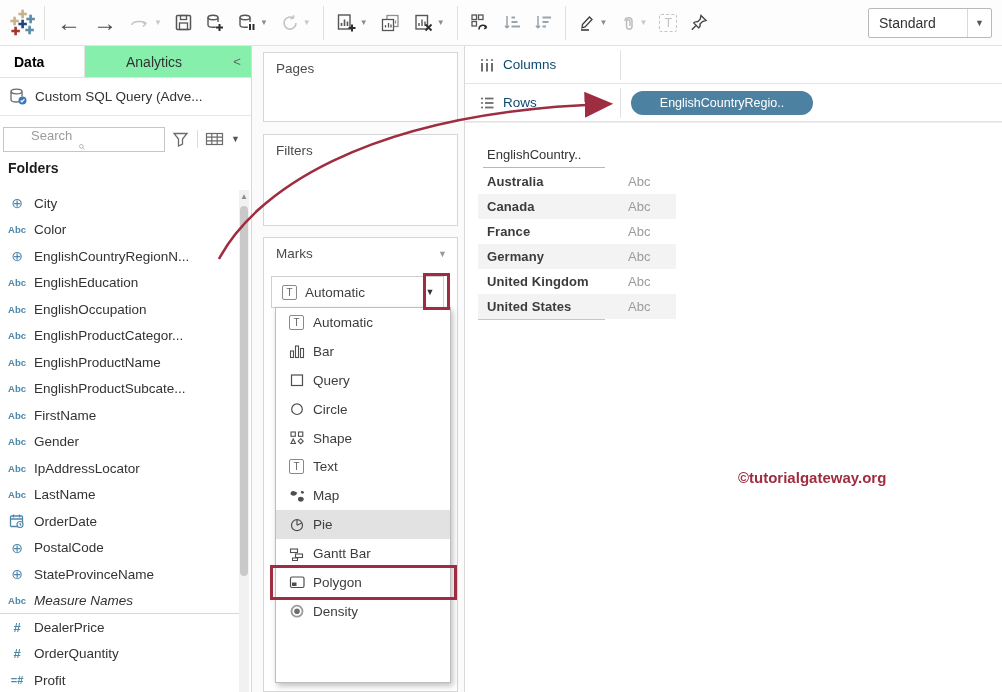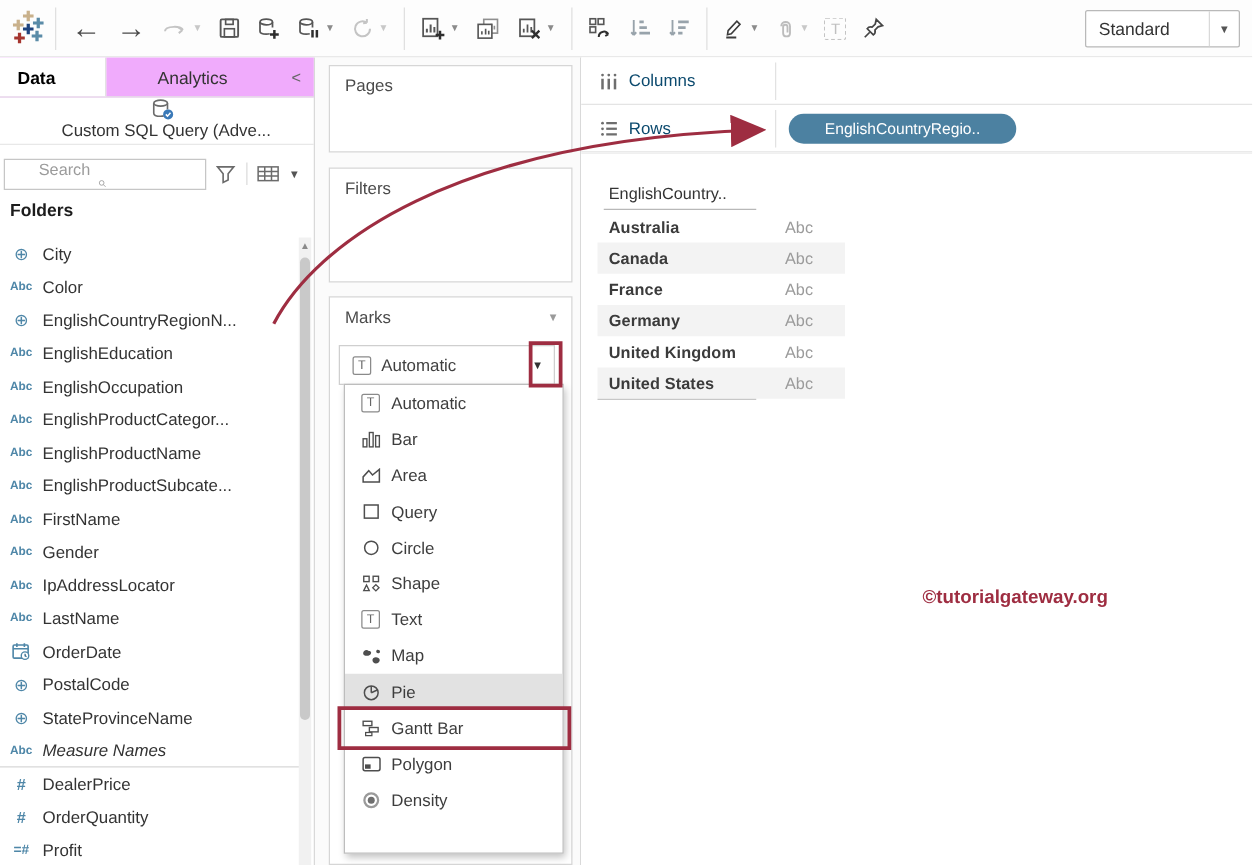--- a/index.html
+++ b/index.html
@@ -18,26 +18,26 @@
   .std-select { margin-left:auto; margin-right:10px; width:124px; height:30px; border:1px solid #b9b9b9; border-radius:2px; display:flex; align-items:center; background:#fff; }
   .std-select .lbl { flex:1; padding-left:10px; font-size:14px; color:#333; }
   .std-select .car { width:24px; height:100%; border-left:1px solid #d9d9d9; display:flex; align-items:center; justify-content:center; font-size:9px; color:#555; }
 
   
   .sidebar { position:absolute; left:0; top:46px; width:252px; height:646px; background:#fff; border-right:1px solid #d9d9d9; }
   .midpanel { position:absolute; left:252px; top:46px; width:213px; height:646px; background:#fbfbfb; border-right:1px solid #d9d9d9; }
   .sheet { position:absolute; left:465px; top:46px; width:537px; height:646px; background:#fff; }
 
   
-  .tabs { position:absolute; left:0; top:0; width:100%; height:32px; border-bottom:1px solid #e3e3e3; display:flex; background:#f0abfc; }
+  .tabs { position:absolute; left:0; top:0; width:100%; height:32px; border-bottom:1px solid #e3e3e3; display:flex; background:#86efac; }
   .tab { display:flex; align-items:center; font-size:14px; color:#333; padding:0 14px; }
   .tab.active { font-weight:bold; color:#000; border-right:1px solid #e3e3e3; width:85px; background:#fff; }
   .tab.inactive { flex:1; justify-content:center; }
   .collapse { width:28px; display:flex; align-items:center; justify-content:center; color:#666; font-size:13px; }
-  .ds-row { position:absolute; left:0; top:32px; width:100%; height:38px; border-bottom:1px solid #e8e8e8; display:flex; align-items:center; padding-left:8px;flex-direction:column; }
+  .ds-row { position:absolute; left:0; top:32px; width:100%; height:38px; border-bottom:1px solid #e8e8e8; display:flex; align-items:center; padding-left:8px; }
   .ds-row .txt { font-size:13.5px; color:#333; margin-left:7px; white-space:nowrap; overflow:hidden; }
   .search-row { position:absolute; left:3px; top:80px; width:246px; height:26px; display:flex; align-items:center; }
   .search-box { width:162px; height:25px; border:1px solid #c6c6c6; display:flex; align-items:center; background:#fff;flex-direction:column; }
   .search-box input { border:none; outline:none; flex:1; font-size:13px; color:#333; padding-left:7px; font-family:"Liberation Sans",sans-serif; width:120px; }
   .search-box input::placeholder { color:#9b9b9b; }
   .sr-icon { margin-left:7px; display:flex; align-items:center; }
   .sr-sep { width:1px; height:18px; background:#dcdcdc; margin-left:8px; }
   .folders-h { position:absolute; left:8px; top:114px; font-size:14px; font-weight:bold; color:#1c1c1c; }
   .field-list { position:absolute; left:0; top:144px; width:240px; }
   .frow { height:26.5px; display:flex; align-items:center; }
@@ -387,28 +387,20 @@
       </div>
     <div class="mi">
         <span class="mi-icon">
           <svg class="ic" width="16" height="16" viewBox="0 0 16 16">
             <rect x="1.5" y="8" width="3" height="6.5" stroke="#4e4e4e" stroke-width="1.1" fill="none"></rect>
             <rect x="6.5" y="3" width="3" height="11.5" stroke="#4e4e4e" stroke-width="1.1" fill="none"></rect>
             <rect x="11.5" y="5.5" width="3" height="9" stroke="#4e4e4e" stroke-width="1.1" fill="none"></rect>
           </svg>
         </span>
         <span class="mi-label">Bar</span>
-      </div>
-    <div class="mi">
-        <span class="mi-icon">
-          <svg class="ic" width="16" height="16" viewBox="0 0 16 16">
-            <path d="M1.5 13.5 V9.5 L6 4.5 L9 8 L14.5 3.5 V13.5 Z" stroke="#4e4e4e" stroke-width="1.2" fill="none"></path>
-          </svg>
-        </span>
-        <span class="mi-label">Area</span>
       </div>
     <div class="mi">
         <span class="mi-icon">
           <svg class="ic" width="16" height="16" viewBox="0 0 16 16">
             <rect x="2.5" y="3" width="11" height="10.5" stroke="#4e4e4e" stroke-width="1.2" fill="none"></rect>
           </svg>
         </span>
         <span class="mi-label">Query</span>
       </div>
     <div class="mi">

